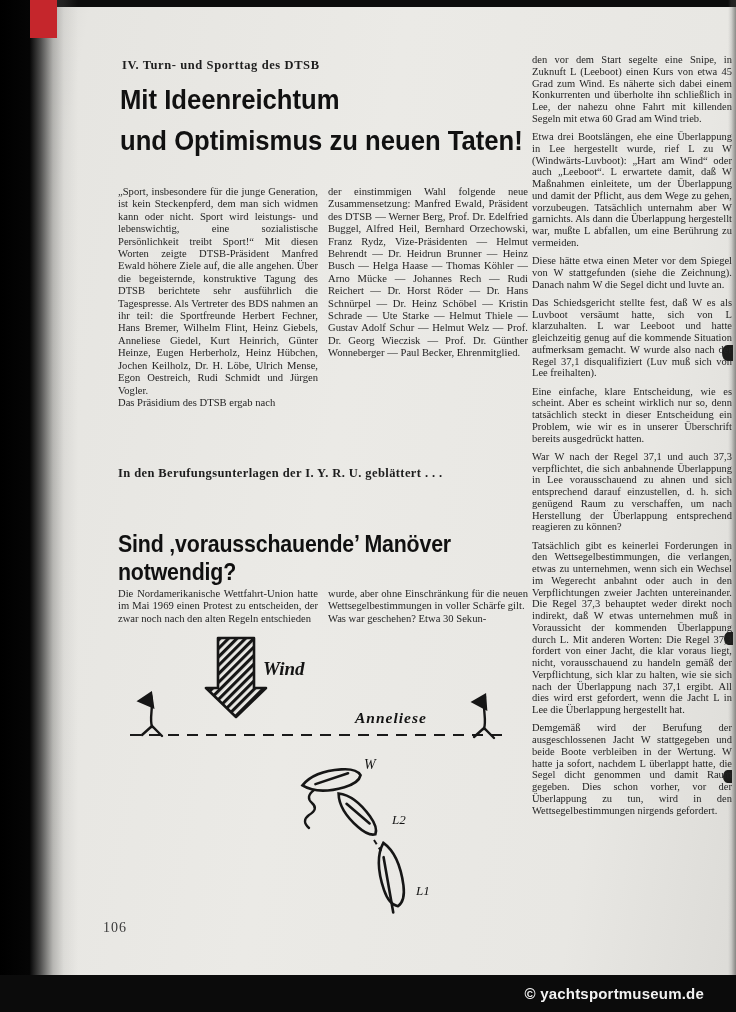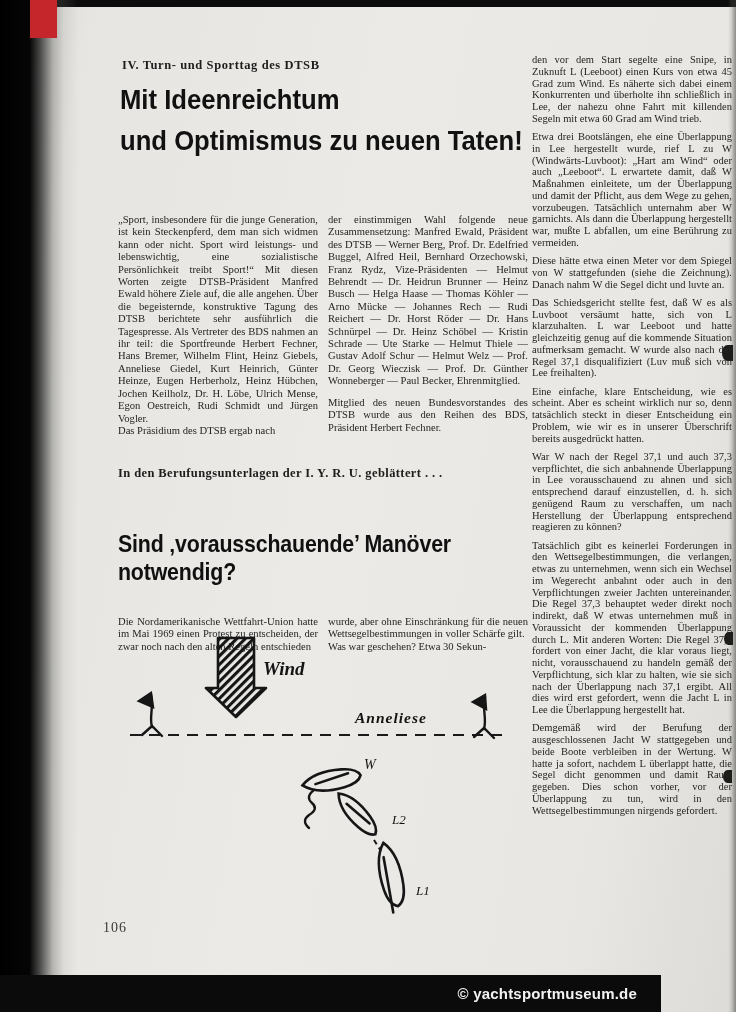--- a/index.html
+++ b/index.html
@@ -7,38 +7,38 @@
     position:relative;width:736px;height:1012px;overflow:hidden;
     background:linear-gradient(100deg,#cfcecb 0%,#e6e5e1 10%,#ebeae6 45%,#e8e7e3 80%,#dddcd8 98%);
     font-family:"Liberation Serif", serif;color:#232323;
   }
   
   .edge-top{position:absolute;left:0;top:0;width:736px;height:7px;background:#0c0c0c;}
   .gutter{position:absolute;left:0;top:0;width:78px;height:1012px;
     background:linear-gradient(to right,#000 0%,#050505 38%,rgba(30,30,30,.75) 52%,rgba(90,90,88,.35) 68%,rgba(150,150,148,.15) 82%,transparent 100%);}
   .edge-right{position:absolute;right:0;top:0;width:8px;height:1012px;
     background:linear-gradient(to left,rgba(60,60,58,.55),rgba(120,120,118,.2) 60%,transparent 100%);}
-  .footer-bar{position:absolute;left:0;top:975px;width:661px;height:37px;background:#0b0b0b;
-    display:flex;align-items:center;justify-content:flex-end;padding-right:24px;box-sizing:border-box;}
+  .footer-bar{position:absolute;left:0;top:975px;width:736px;height:37px;background:#0b0b0b;
+    display:flex;align-items:center;justify-content:flex-end;padding-right:32px;box-sizing:border-box;}
   .watermark{font-family:"Liberation Sans",sans-serif;font-weight:bold;font-size:15px;color:#f2f2f2;letter-spacing:.2px;}
   .red-stripe{position:absolute;left:30px;top:0;width:27px;height:38px;background:#c5262c;}
   .artifact{position:absolute;background:#1c1c1a;border-radius:50% 0 0 50%;}
 
   
   .kicker1{position:absolute;left:122px;top:58px;font-weight:bold;font-size:12.5px;letter-spacing:.6px;color:#1d1d1d;}
   .headline1{position:absolute;left:120px;top:80px;width:440px;font-family:"Liberation Sans",sans-serif;
     font-weight:bold;font-size:27px;line-height:41px;color:#111;transform:scaleX(.95);transform-origin:left top;}
   .kicker2{position:absolute;left:118px;top:466px;font-weight:bold;font-size:12.5px;letter-spacing:.4px;color:#1d1d1d;}
   .kicker3{position:absolute;left:118px;top:494px;font-weight:bold;font-size:12.5px;letter-spacing:.4px;color:#1d1d1d;}
   .headline2{position:absolute;left:118px;top:530px;width:480px;font-family:"Liberation Sans",sans-serif;
     font-weight:bold;font-size:24px;color:#101010;transform:scaleX(.89);transform-origin:left top;letter-spacing:-.2px;}
 
   
   .cols{position:absolute;display:flex;gap:10px;}
-  .cols .col{flex:1 1 0;margin-top:28px;}
+  .cols .col{flex:1 1 0;}
   .bodytext{font-size:10.6px;line-height:12.4px;text-align:justify;color:#242424;}
   .bodytext p{margin:0 0 0 0;}
   .bodytext p.gap{margin-top:9px;}
   .cols-a1{left:118px;top:186px;width:410px;height:268px;overflow:hidden;}
   .cols-a2{left:118px;top:588px;width:410px;height:64px;overflow:hidden;}
   .col3{position:absolute;left:532px;top:54px;width:200px;height:895px;overflow:hidden;
     font-size:10.5px;line-height:11.75px;text-align:justify;color:#242424;}
   .col3 p{margin:0 0 6.5px 0;}
 
   
@@ -70,21 +70,20 @@
     <div>Mit Ideenreichtum</div>
     <div>und Optimismus zu neuen Taten!</div>
   </div>
   <div class="cols cols-a1">
     <div class="col bodytext">
       <p>„Sport, insbesondere für die junge Generation, ist kein Steckenpferd, dem man sich widmen kann oder nicht. Sport wird leistungs- und lebenswichtig, eine sozialistische Persönlichkeit treibt Sport!“ Mit diesen Worten zeigte DTSB-Präsident Manfred Ewald höhere Ziele auf, die alle angehen. Über die begeisternde, konstruktive Tagung des DTSB berichtete sehr ausführlich die Tagespresse. Als Vertreter des BDS nahmen an ihr teil: die Sportfreunde Herbert Fechner, Hans Bremer, Wilhelm Flint, Heinz Giebels, Anneliese Giedel, Kurt Heinrich, Günter Heinze, Eugen Herberholz, Heinz Hübchen, Jochen Keilholz, Dr. H. Löbe, Ulrich Mense, Egon Oestreich, Rudi Schmidt und Jürgen Vogler.</p>
       <p>Das Präsidium des DTSB ergab nach</p>
     </div>
     <div class="col bodytext">
       <p>der einstimmigen Wahl folgende neue Zusammensetzung: Manfred Ewald, Präsident des DTSB — Werner Berg, Prof. Dr. Edelfried Buggel, Alfred Heil, Bernhard Orzechowski, Franz Rydz, Vize-Präsidenten — Helmut Behrendt — Dr. Heidrun Brunner — Heinz Busch — Helga Haase — Thomas Köhler — Arno Mücke — Johannes Rech — Rudi Reichert — Dr. Horst Röder — Dr. Hans Schnürpel — Dr. Heinz Schöbel — Kristin Schrade — Ute Starke — Helmut Thiele — Gustav Adolf Schur — Helmut Welz — Prof. Dr. Georg Wieczisk — Prof. Dr. Günther Wonneberger — Paul Becker, Ehrenmitglied.</p>
-      <p class="gap">Mitglied des neuen Bundesvorstandes des DTSB wurde aus den Reihen des BDS, Präsident Herbert Fechner.</p>
     </div>
   </div>
 
   <div class="kicker2">In den Berufungsunterlagen der I. Y. R. U. geblättert . . .</div>
   <div class="headline2">Sind ‚vorausschauende’ Manöver notwendig?</div>
   <div class="cols cols-a2">
     <div class="col bodytext">
       <p>Die Nordamerikanische Wettfahrt-Union hatte im Mai 1969 einen Protest zu entscheiden, der zwar noch nach den alten Regeln entschieden</p>
     </div>
     <div class="col bodytext">

